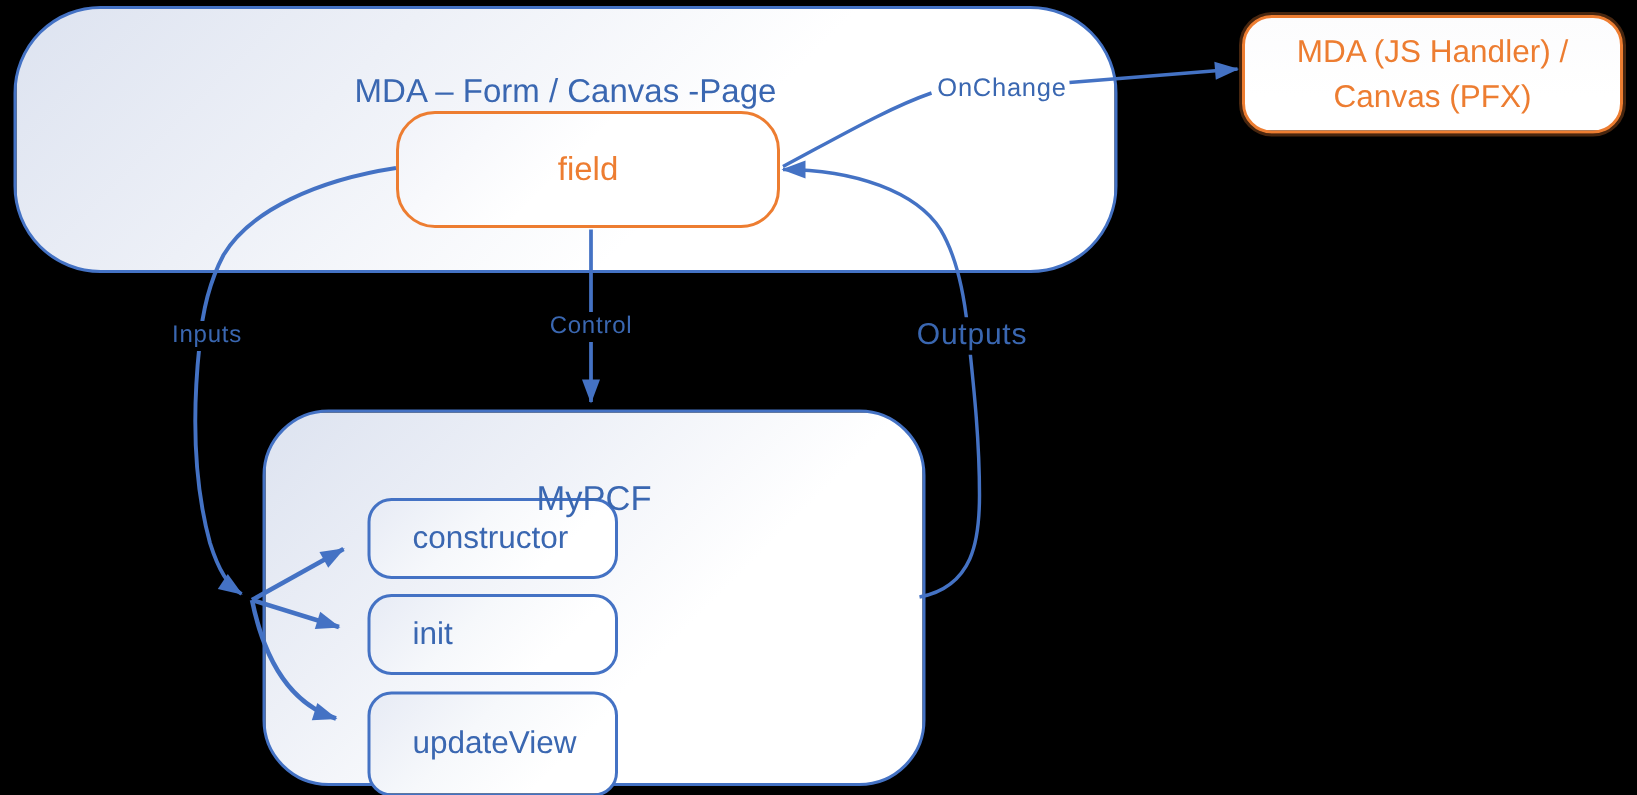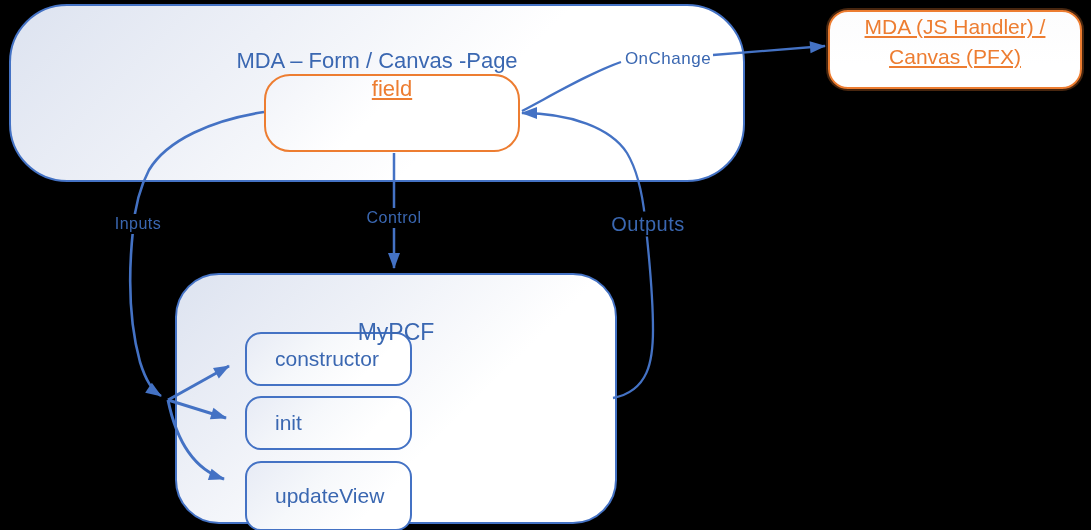--- a/index.html
+++ b/index.html
@@ -25,22 +25,22 @@
     color:var(--blue-text);z-index:3;margin-top:34px;
   }
   .small-box{
     border:2px solid var(--blue);border-radius:16px;
     background:linear-gradient(135deg,#e7ebf5 0%,#f6f8fb 40%,#ffffff 75%);
     display:flex;align-items:center;justify-content:flex-start;
     color:var(--blue-text);font-size:21px;z-index:2;padding-left:28px;
   }
   .orange-box{
     border:2px solid var(--orange);
-    display:flex;flex-direction:column;align-items:center;
-    color:var(--orange);z-index:2;text-decoration:underline;
+    display:flex;flex-direction:column;align-items:center;justify-content:center;
+    color:var(--orange);z-index:2;
   }
   #big-box{left:9px;top:4px;width:736px;height:178px;border-radius:58px;}
   #big-box-title{top:14px;left:9px;width:736px;font-size:22px;}
   #field-box{
     left:264px;top:74px;width:256px;height:78px;border-radius:26px;
     background:linear-gradient(135deg,#f1f3f9 0%,#ffffff 45%);
     font-size:22px;
   }
   #handler-box{
     left:828px;top:10px;width:254px;height:79px;border-radius:20px;

